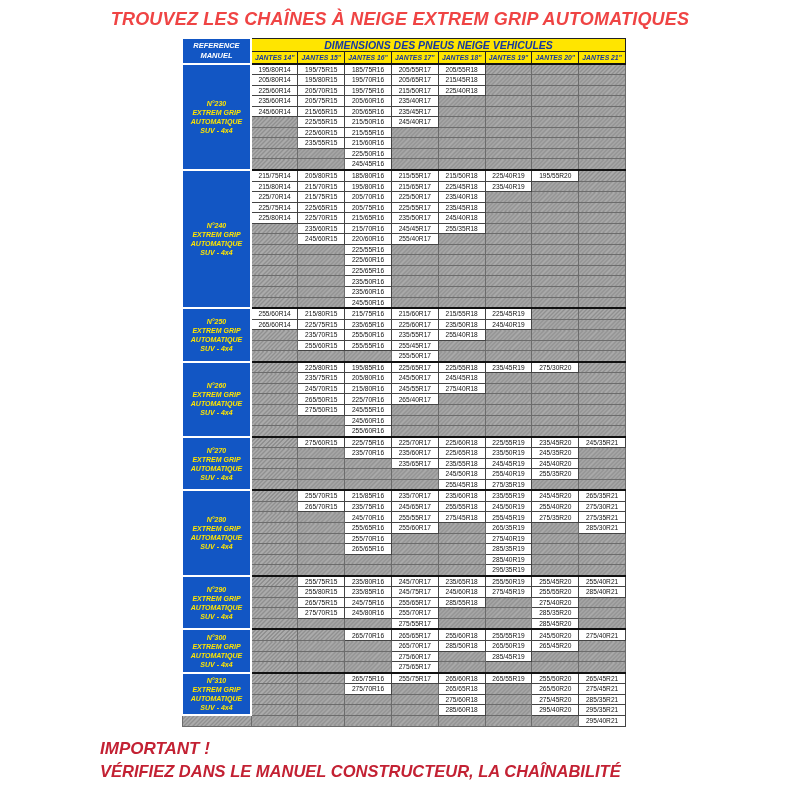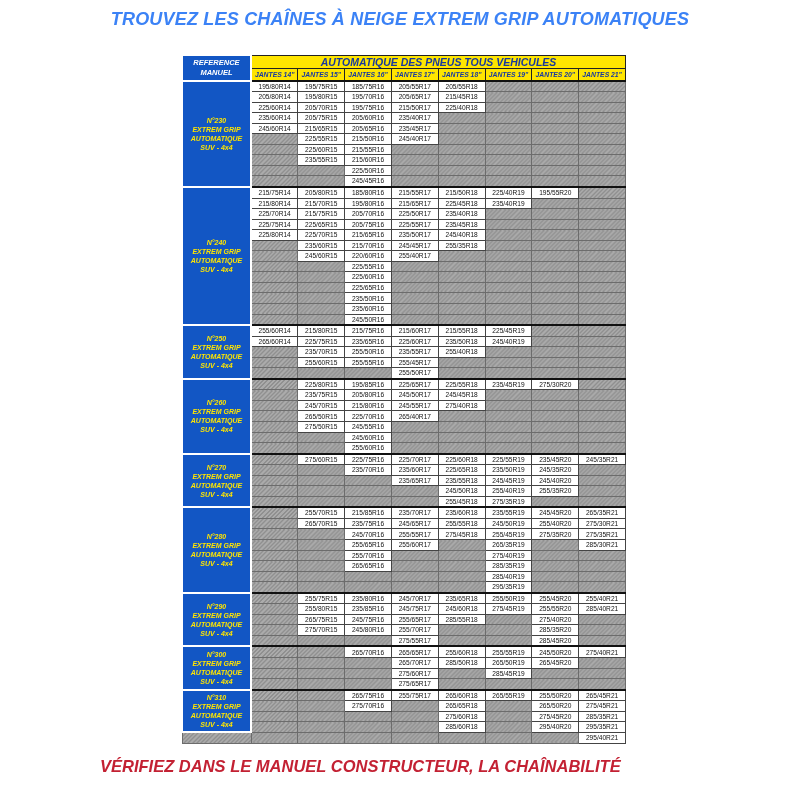--- a/index.html
+++ b/index.html
@@ -9,24 +9,24 @@
     overflow: hidden;
     font-family: "Liberation Sans", sans-serif;
   }
   .title {
     text-align: center;
     padding-top: 9px;
     font-weight: bold;
     font-style: italic;
     font-size: 18px;
     line-height: 21px;
-    color: #3b82f6;
+    color: #ef4444;
     letter-spacing: 0.2px;
   }
-  .table-wrap { margin: 24px 0 0 181px; width: 445px; }
+  .table-wrap { margin: 7px 0 0 181px; width: 445px; }
   table {
     border-collapse: collapse;
     table-layout: fixed;
     width: 445px;
     border: 1px solid #222;
   }
   col.ref-col { width: 69px; }
   th, td { padding: 0; overflow: hidden; white-space: nowrap; }
   th.ref-head {
     background: var(--blue);
@@ -104,21 +104,21 @@
         <col>
         <col>
         <col>
       </colgroup>
     <thead>
         <tr>
           <th class="ref-head" rowspan="2">
             <div>REFERENCE</div>
             <div>MANUEL</div>
           </th>
-          <th class="banner" colspan="8">AUTOMATIQUE DES PNEUS TOUS VEHICULES</th>
+          <th class="banner" colspan="8">DIMENSIONS DES PNEUS NEIGE VEHICULES</th>
         </tr>
         <tr>
           <th class="jantes">JANTES 14"</th>
           <th class="jantes">JANTES 15"</th>
           <th class="jantes">JANTES 16"</th>
           <th class="jantes">JANTES 17"</th>
           <th class="jantes">JANTES 18"</th>
           <th class="jantes">JANTES 19"</th>
           <th class="jantes">JANTES 20"</th>
           <th class="jantes">JANTES 21"</th>
@@ -798,15 +798,16 @@
           <td class="empty"></td>
           <td class="empty"></td>
           <td class="empty"></td>
           <td class="size">295/40R21</td>
         </tr>
       </tbody>
   </table>
 </div>
 
 <div class="footer">
+  <div class="heading">IMPORTANT !</div>
   <div>VÉRIFIEZ DANS LE MANUEL CONSTRUCTEUR, LA CHAÎNABILITÉ</div>
 
 </div>
 
 </body></html>

